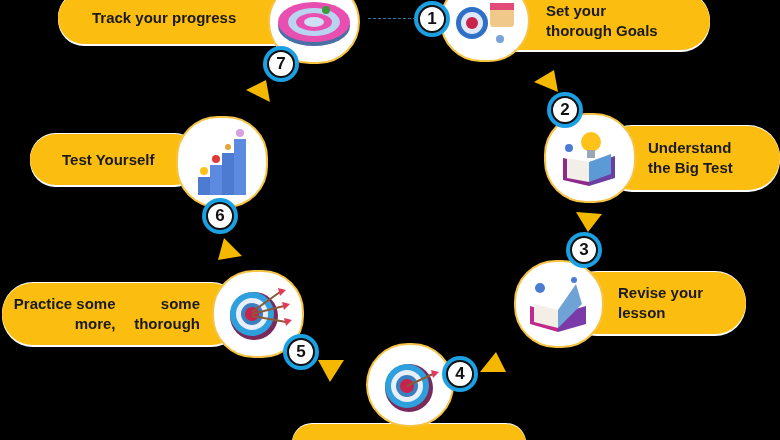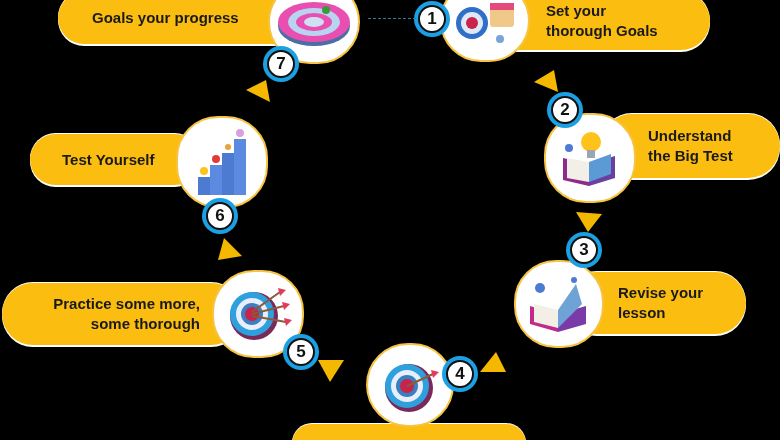--- a/index.html
+++ b/index.html
@@ -8,21 +8,21 @@
   .pill span { display: block; }
   .circle { position: absolute; width: 84px; height: 84px; border-radius: 42px; background: #fff; border: 2px solid #f6c344; box-sizing: border-box; display: flex; align-items: center; justify-content: center; }
   .badge { position: absolute; width: 28px; height: 28px; border-radius: 50%; background: #fff; border: 2px solid #111; box-shadow: 0 0 0 4px #1aa0e3; display: flex; align-items: center; justify-content: center; font-weight: bold; font-size: 17px; color: #111; box-sizing: border-box; }
   .arrow { position: absolute; width: 0; height: 0; }
   .dots { position: absolute; border-top: 1px dashed #2a7aa0; transform-origin: 0 0; }
 </style>
 </head>
 <body>
 
 <div class="pill" style="left:58px; top:-8px; width:280px; height:52px; padding-left:34px; box-sizing:border-box;">
-  <span>Goals your progress</span>
+  <span>Track your progress</span>
 </div>
 <div class="circle" style="left:268px; top:-20px; width:92px; height:84px;">
   <svg width="80" height="60" viewBox="0 0 80 60">
     <ellipse cx="40" cy="34" rx="36" ry="20" fill="#4a6fa5"></ellipse>
     <ellipse cx="40" cy="30" rx="36" ry="20" fill="#e84fb0"></ellipse>
     <ellipse cx="40" cy="30" rx="26" ry="14" fill="#b9d4f0"></ellipse>
     <ellipse cx="40" cy="30" rx="18" ry="9" fill="#e84fb0"></ellipse>
     <ellipse cx="40" cy="30" rx="10" ry="5" fill="#cfe0f5"></ellipse>
     <circle cx="52" cy="18" r="4" fill="#3b9a3b"></circle>
   </svg>
@@ -49,21 +49,21 @@
   </svg>
 </div>
 <div class="badge" style="left:418px; top:5px;">
     <span>1</span>
   </div>
 <div class="dots" style="left:368px; top:18px; width:48px;"></div>
 <svg class="arrow" style="left:532px; top:68px; width:30px; height:26px;" viewBox="0 0 30 26">
     <polygon points="2,14 22,2 26,24" fill="#f5b800"></polygon>
   </svg>
 
-<div class="pill" style="left:600px; top:114px; width:180px; height:64px; padding-left:48px; box-sizing:border-box; flex-direction:column; align-items:flex-start; justify-content:center;">
+<div class="pill" style="left:600px; top:126px; width:180px; height:64px; padding-left:48px; box-sizing:border-box; flex-direction:column; align-items:flex-start; justify-content:center;">
   <span>Understand</span>
   <span>the Big Test</span>
 </div>
 <div class="circle" style="left:544px; top:113px; width:92px; height:90px;">
   <svg width="70" height="60" viewBox="0 0 70 60">
     <path d="M8 30 L34 36 L34 58 L8 52 Z" fill="#8e2a8a"></path>
     <path d="M34 36 L60 28 L60 50 L34 58 Z" fill="#6b3fa0"></path>
     <path d="M12 30 L34 34 L34 54 L12 50 Z" fill="#f2eee8"></path>
     <path d="M34 34 L56 26 L56 46 L34 54 Z" fill="#5b9ad5"></path>
     <circle cx="36" cy="14" r="10" fill="#ffc21a"></circle>
@@ -113,21 +113,21 @@
     <polygon points="54,16 62,18 56,24" fill="#e23a5a"></polygon>
   </svg>
 </div>
 <div class="badge" style="left:446px; top:360px;">
     <span>4</span>
   </div>
 <svg class="arrow" style="left:316px; top:358px; width:30px; height:26px;" viewBox="0 0 30 26">
     <polygon points="2,2 28,2 14,24" fill="#f5b800"></polygon>
   </svg>
 
-<div class="pill" style="left:2px; top:283px; width:240px; height:62px; padding-right:42px; box-sizing:border-box; flex-direction:column; align-items:flex-end; justify-content:center; text-align:right;">
+<div class="pill" style="left:2px; top:283px; width:240px; height:62px; padding-right:42px; box-sizing:border-box; flex-direction:row; justify-content:center; text-align:right;">
   <span>Practice some more,</span>
   <span>some thorough</span>
 </div>
 <div class="circle" style="left:212px; top:270px; width:92px; height:88px;">
   <svg width="72" height="64" viewBox="0 0 72 64">
     <circle cx="32" cy="34" r="24" fill="#7a2a5a"></circle>
     <circle cx="30" cy="32" r="22" fill="#2ea0de"></circle>
     <circle cx="30" cy="32" r="16" fill="#e9eefb"></circle>
     <circle cx="30" cy="32" r="11" fill="#3a7fc0"></circle>
     <circle cx="30" cy="32" r="7" fill="#c7234b"></circle>

